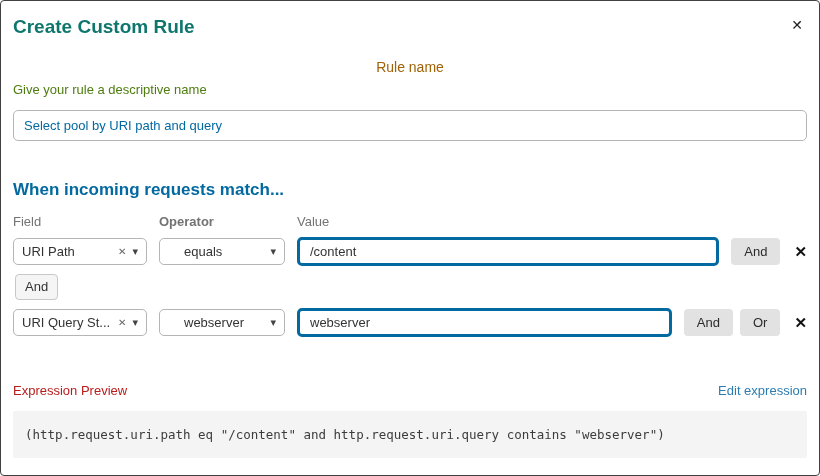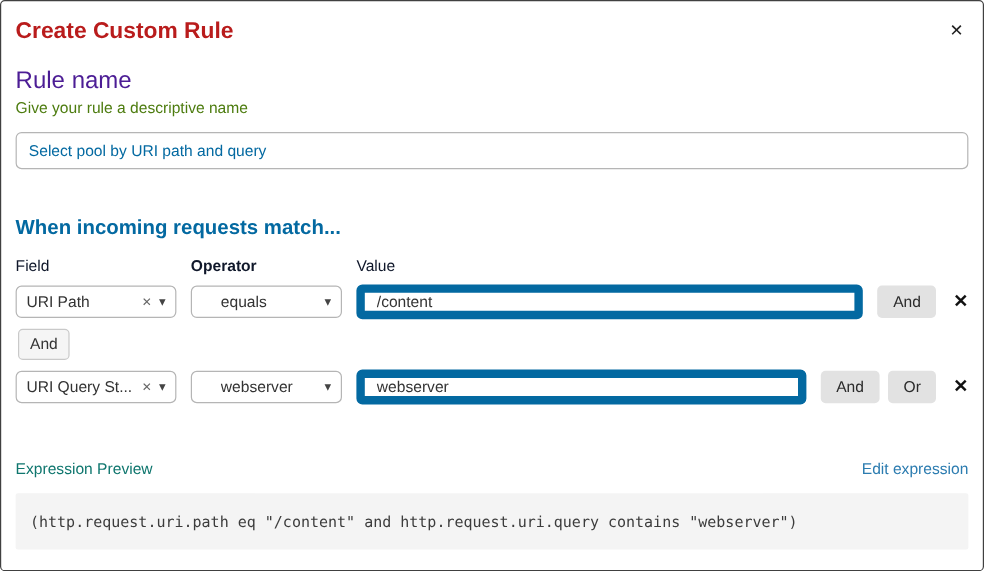--- a/index.html
+++ b/index.html
@@ -18,37 +18,38 @@
   }
 
   .dialog-header {
     display: flex;
     justify-content: space-between;
     align-items: flex-start;
   }
   .dialog-title {
     font-size: 19px;
     font-weight: bold;
-    color: #b91c1c;
+    color: #0f766e;
     margin: 0;
     line-height: 24px;
   }
   .close {
     font-size: 14px;
     color: #222;
     cursor: pointer;
     padding: 2px 4px;
     line-height: 16px;
   }
 
   .field-label {
-    font-size: 20px;
-    color: #4c1d95;
+    font-size: 14px;
+    color: #a16207;
     margin-top: 20px;
     line-height: 16px;
+    text-align: center;
   }
   .field-hint {
     font-size: 13px;
     color: #4d7c0f;
     margin-top: 7px;
     line-height: 15px;
   }
   .text-input {
     display: block;
     width: 100%;
@@ -69,21 +70,21 @@
     font-weight: bold;
     color: #0369a1;
     margin-top: 40px;
     line-height: 17px;
   }
 
   .col-labels {
     display: flex;
     margin-top: 16px;
     font-size: 13px;
-    color: #0f172a;
+    color: #737373;
     line-height: 15px;
     align-items: center;
   }
   .col-labels .col-field { width: 146px; }
   .col-labels .col-operator { width: 138px; font-weight: bold; }
   .col-labels .col-value { flex: 1; }
 
   .cond-row {
     display: flex;
     align-items: center;
@@ -118,21 +119,21 @@
   .select .chev {
     font-size: 11px;
     color: #444;
   }
   .field-select { width: 134px; }
   .op-select { width: 126px; padding-left: 24px; }
 
   .value-input {
     flex: 1;
     height: 29px;
-    border: 7px solid #0369a1;
+    border: 3px solid #0369a1;
     border-radius: 5px;
     padding: 0 10px;
     font-size: 13px;
     color: #333;
     font-family: "Liberation Sans", sans-serif;
     outline: none;
     margin-right: 12px;
     min-width: 0;
     background: #fff;
   }
@@ -171,21 +172,21 @@
     line-height: 16px;
     cursor: pointer;
   }
 
   .expr-header {
     display: flex;
     justify-content: space-between;
     align-items: center;
     margin-top: 46px;
   }
-  .expr-label { font-size: 13px; color: #0f766e; line-height: 16px; }
+  .expr-label { font-size: 13px; color: #b91c1c; line-height: 16px; }
   .expr-link {
     font-size: 13px;
     color: #2c7cb0;
     cursor: pointer;
     text-decoration: none;
     line-height: 16px;
   }
 
   .expr-code {
     margin-top: 12px;

